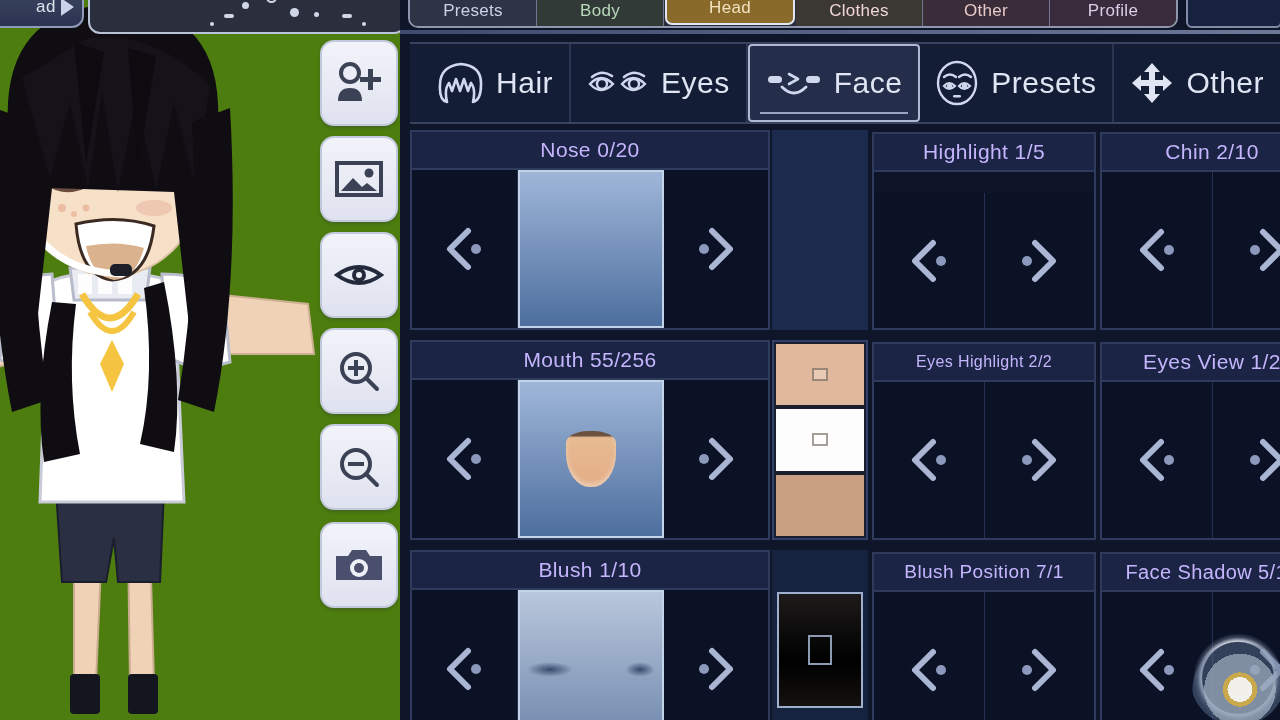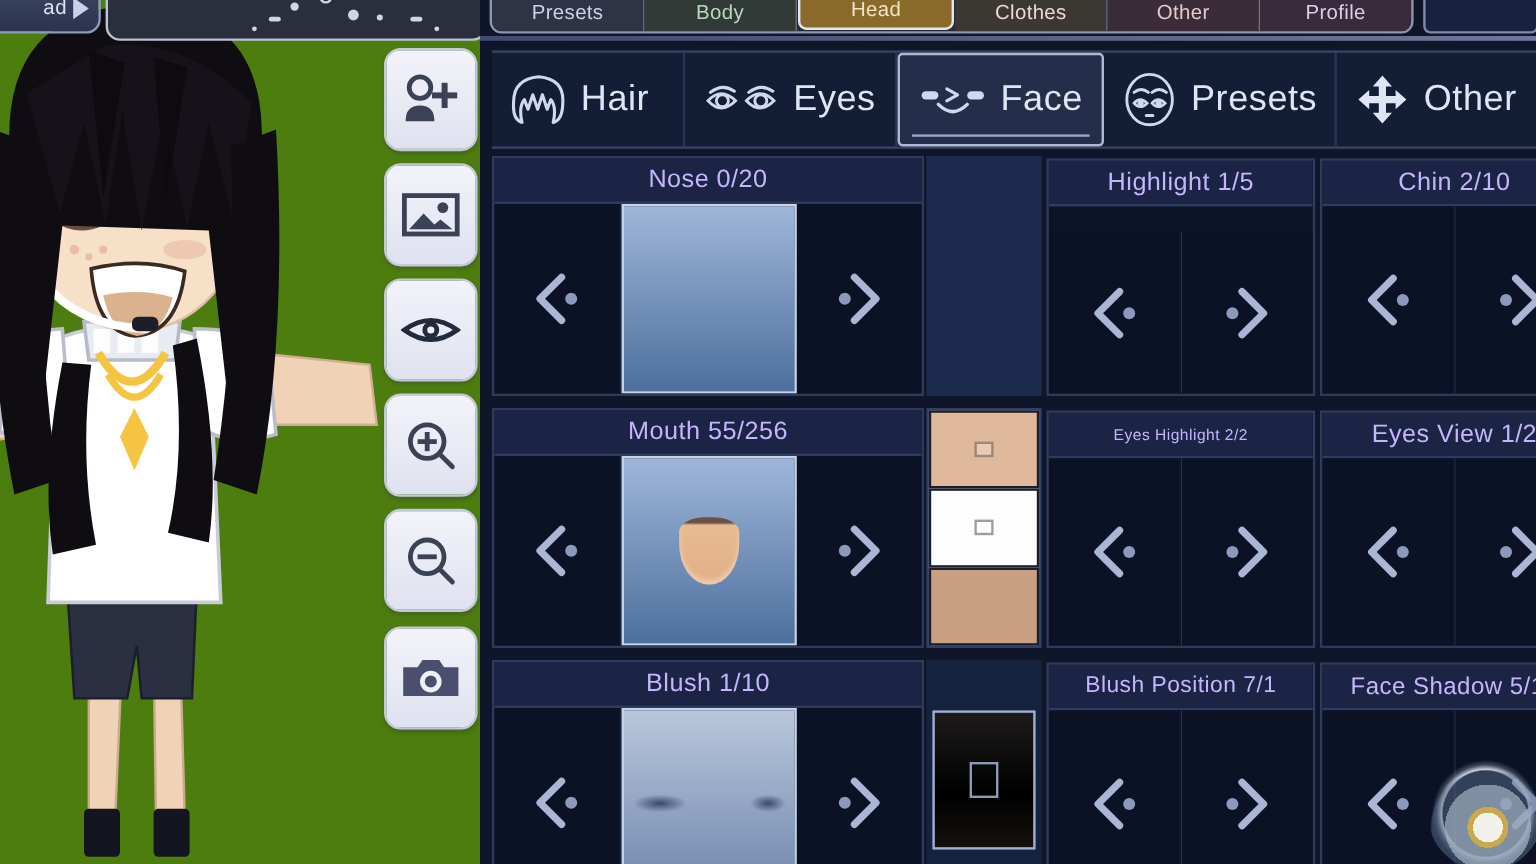--- a/index.html
+++ b/index.html
@@ -89,21 +89,21 @@
     opacity: .75;
   }
 
   
   .subnav {
     position: absolute; left: 10px; top: 42px; width: 870px; height: 82px;
     display: flex; background: #141d36;
     border-top: 2px solid #39435f; border-bottom: 2px solid #39435f;
   }
   .subnav-item {
-    display: flex; align-items: center; justify-content: flex-start; gap: 12px;
+    display: flex; align-items: center; justify-content: flex-end; gap: 12px;
     border-right: 2px solid #2c3category; position: relative;
     color: #dfe5f3; font-size: 30px; letter-spacing: .5px;
     padding: 0 16px;
   }
   .subnav-item { border-right: 2px solid #2c3550; }
   .subnav-item.sel {
     background: #242e4b; border: 2px solid #aeb8d2; border-radius: 4px;
   }
   .subnav-item.sel::after {
     content: ""; position: absolute; left: 10px; right: 10px; bottom: 6px;
@@ -511,21 +511,21 @@
         <div class="sw" style="background:#e0b99c;">
           <span class="mini"></span>
         </div>
         <div class="sw" style="background:#fdfdfd;">
           <span class="mini"></span>
         </div>
         <div class="sw" style="background:#c9a182;"></div>
       </div>
 
       <div class="opt-card" style="position:absolute;left:462px;top:212px;width:224px;height:198px;">
-        <div class="opt-title" style="font-size:13px;">Eyes Highlight 2/2</div>
+        <div class="opt-title" style="font-size:16px;">Eyes Highlight 2/2</div>
         <div class="opt-body">
           <div class="arrow-cell">
             <span class="chev">
               <svg width="52" height="52" viewBox="0 0 52 52">
                 <path d="M30 8 L12 26 L30 44" fill="none" stroke="#aab6d4" stroke-width="6" stroke-linecap="round" stroke-linejoin="round"></path>
                 <circle cx="38" cy="26" r="5" fill="#8c98bc"></circle>
               </svg>
             </span>
           </div>
           <div class="arrow-cell">

